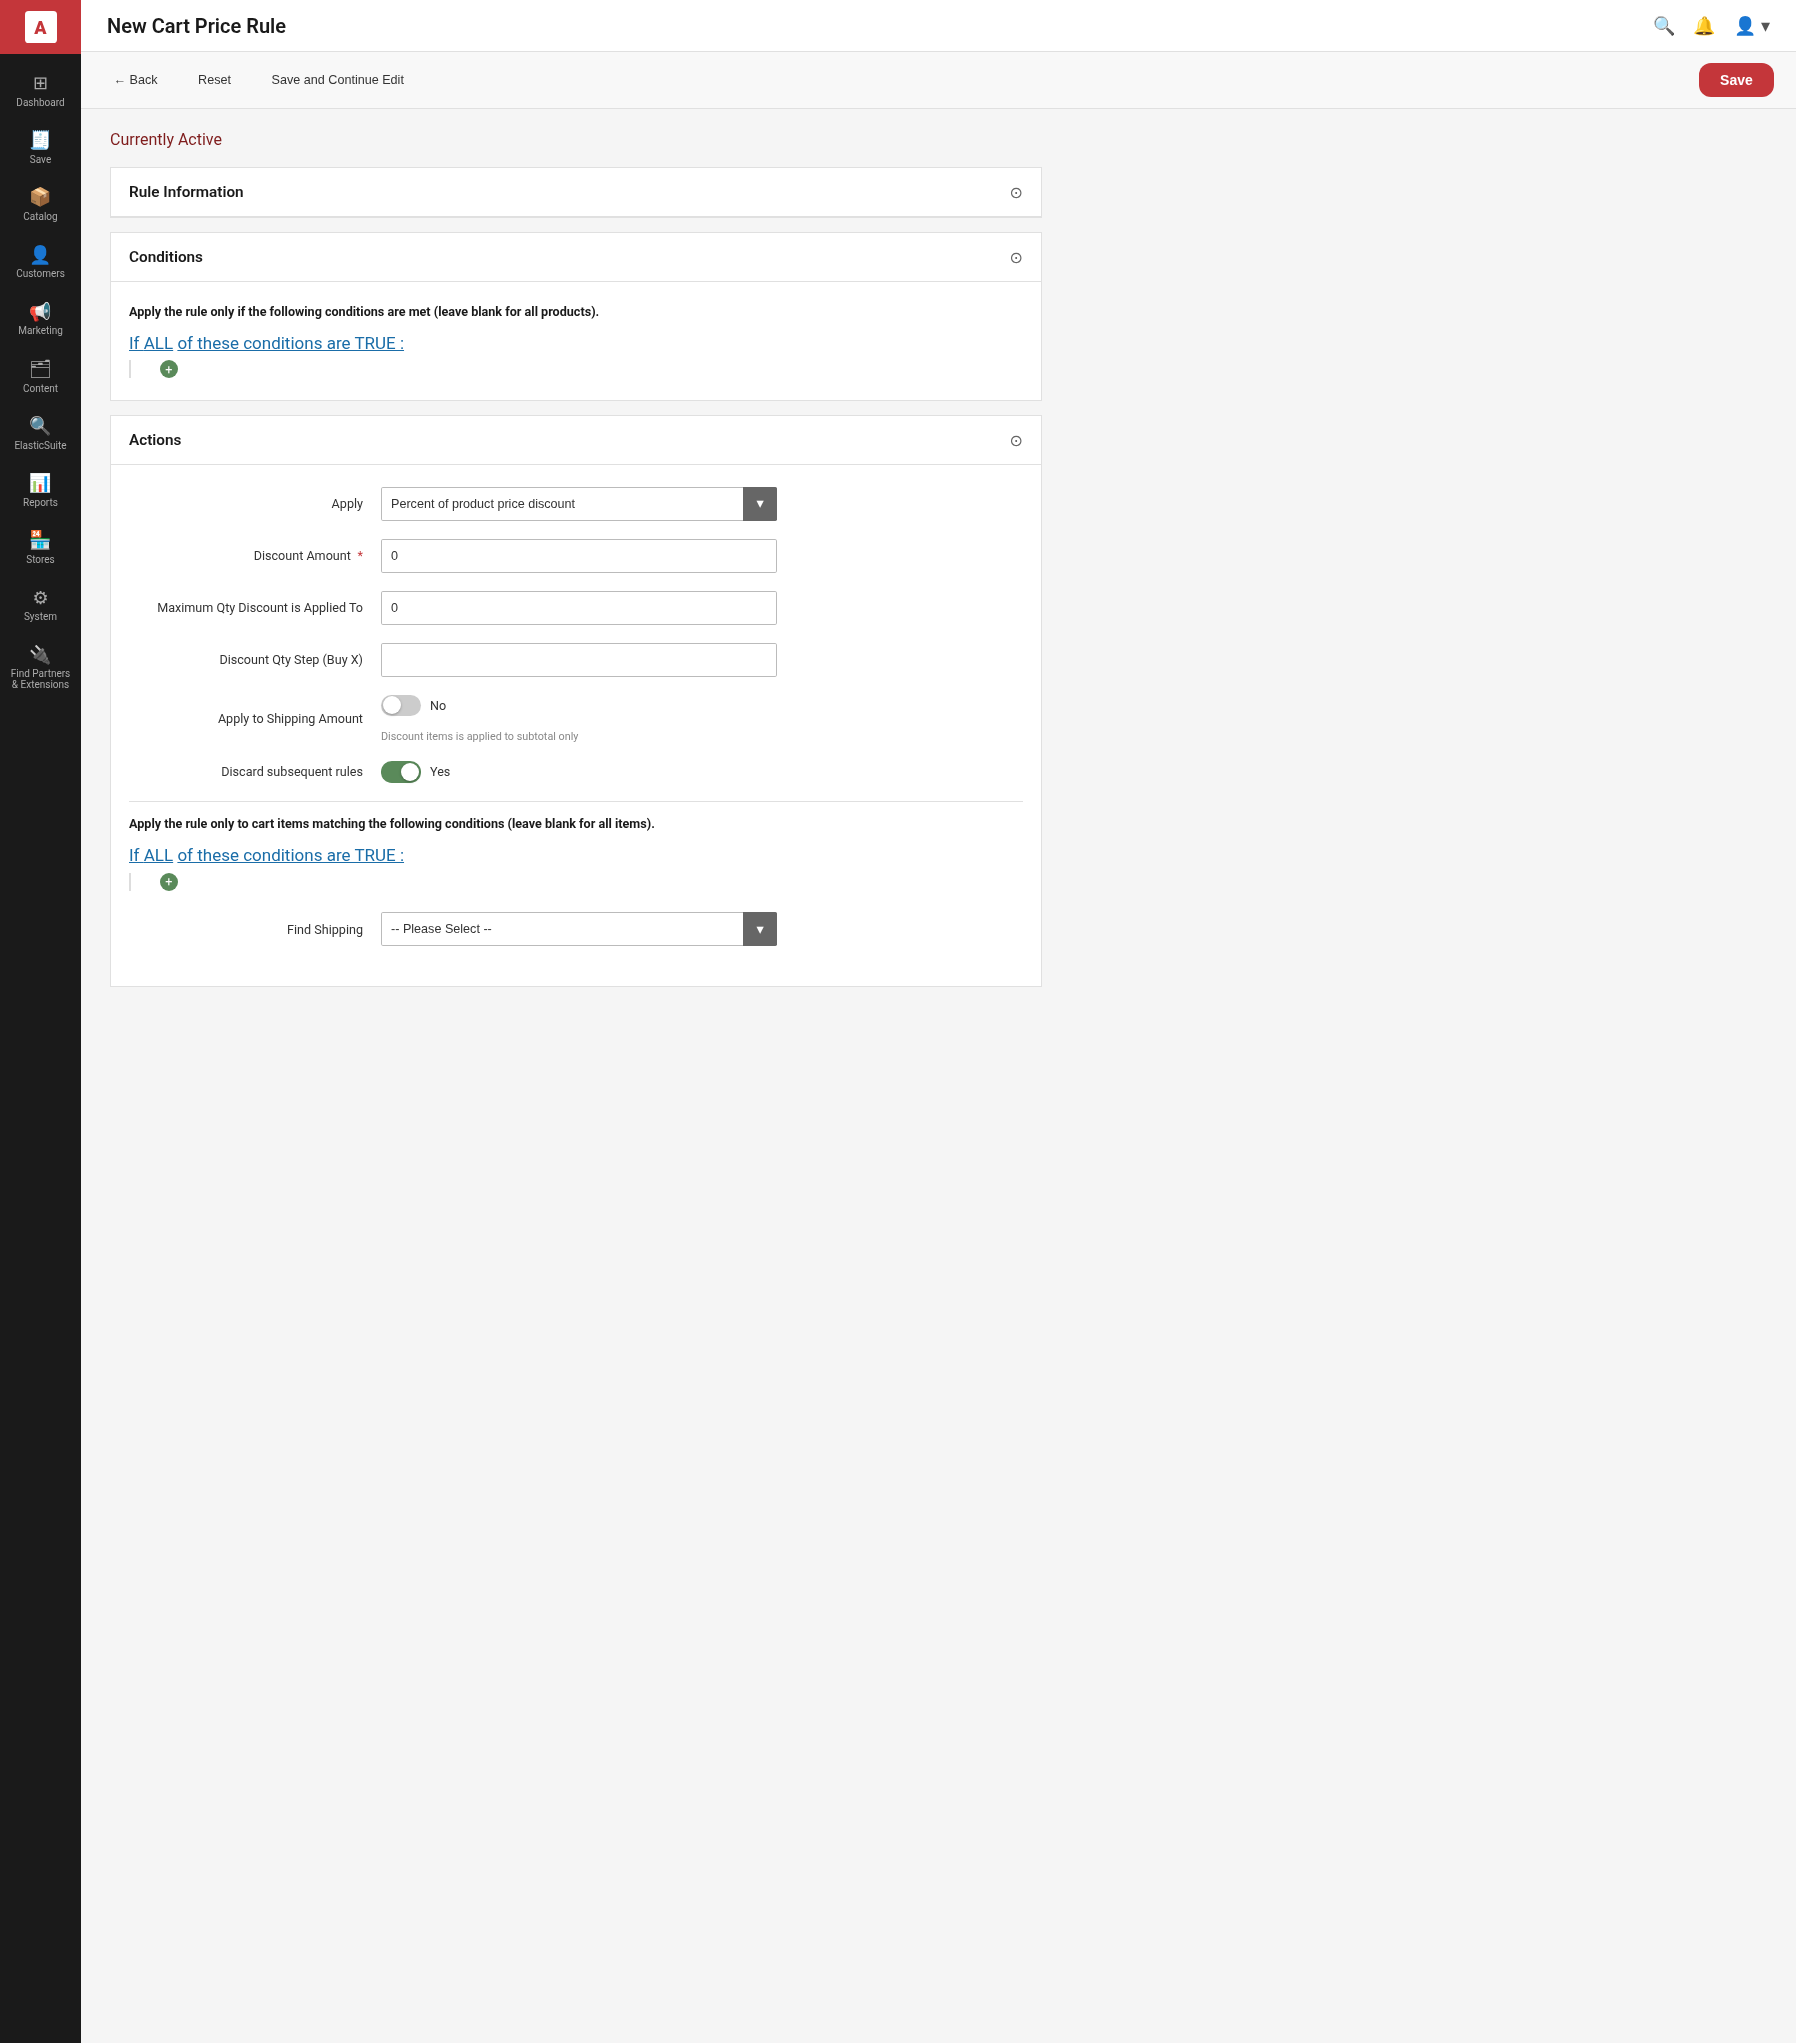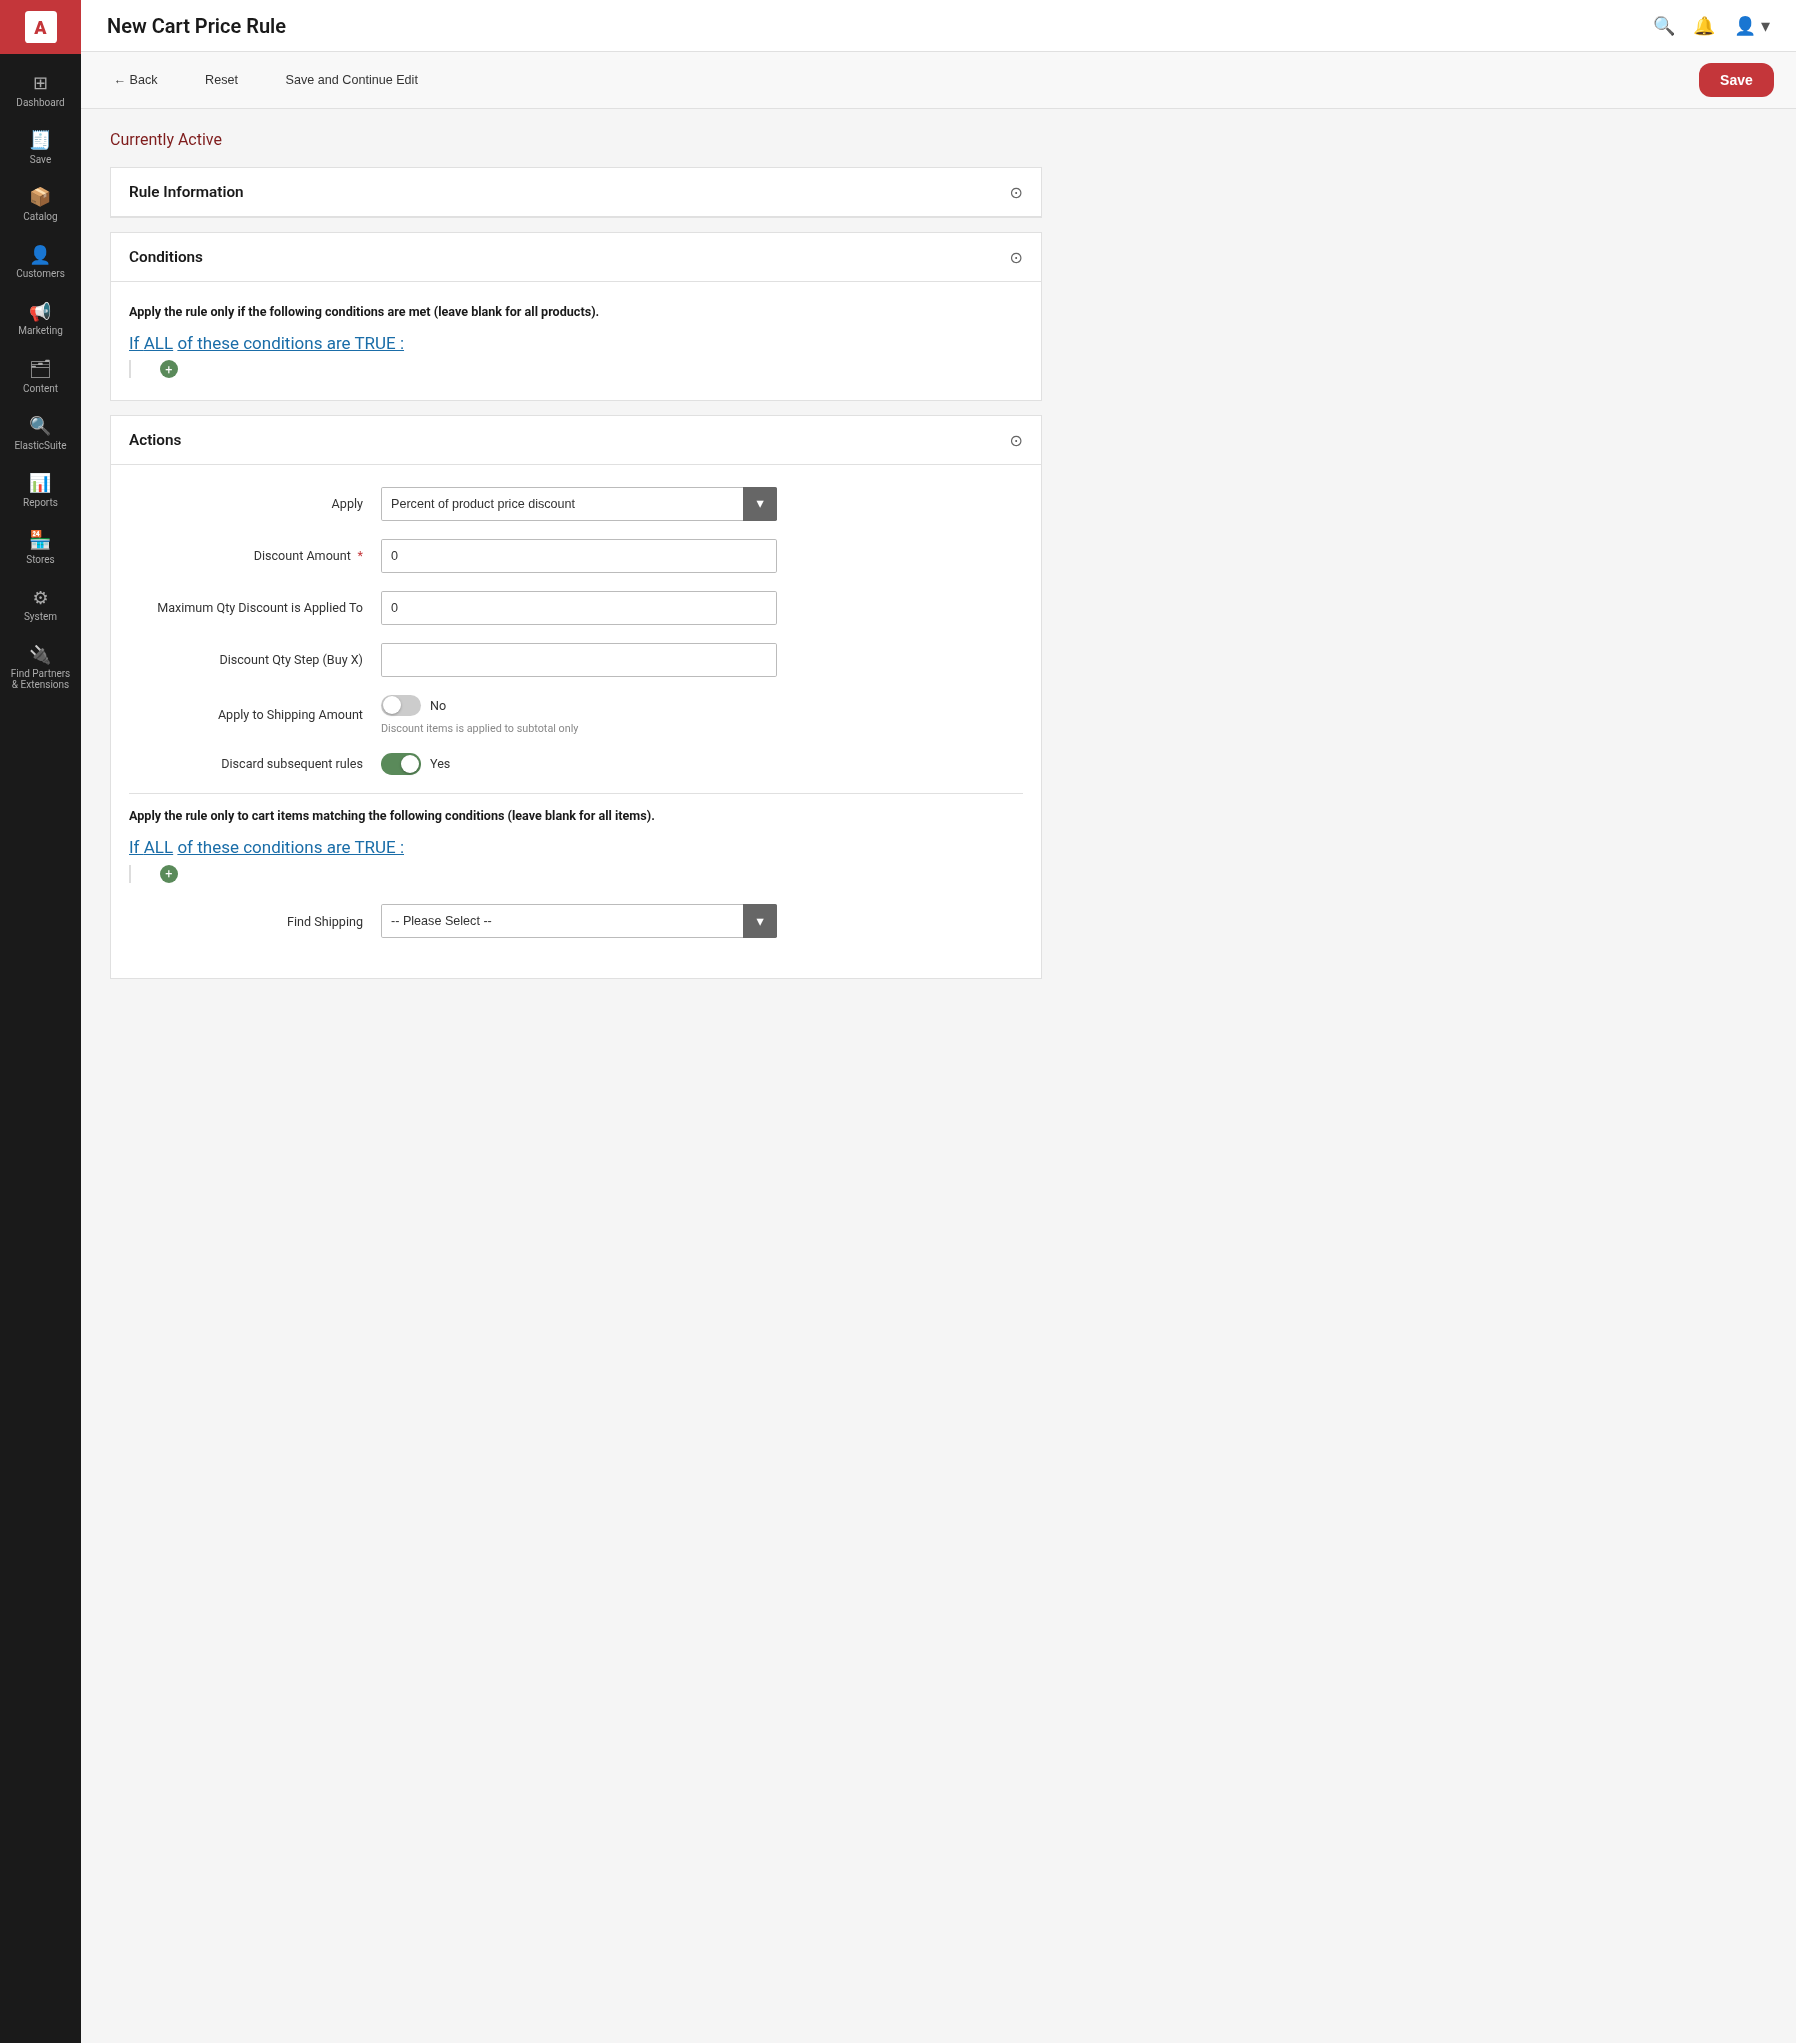--- a/index.html
+++ b/index.html
@@ -87,21 +87,21 @@
       cursor: pointer;
     }
 
     
     .toolbar {
       background: #f8f8f8;
       border-bottom: 0.9px solid #e0e0e0;
       padding: 10.8px 21.6px;
       display: flex;
       align-items: center;
-      gap: 26px;
+      gap: 19px;
     }
     .toolbar-btn {
       background: none;
       border: none;
       cursor: pointer;
       font-size: 12.6px;
       color: #333;
       display: flex;
       align-items: center;
       gap: 5.4px;
@@ -254,21 +254,21 @@
       color: white;
       pointer-events: none;
       border-radius: 0 1.8px 1.8px 0;
     }
 
     
     .toggle-wrap {
       display: flex;
       align-items: flex-start;
       flex-direction: column;
-      gap: 4px;
+      gap: 12px;
     }
     .toggle-row {
       display: flex;
       align-items: center;
       gap: 9px;
     }
     .toggle {
       width: 40px;
       height: 21.6px;
       border-radius: 10.8px;

